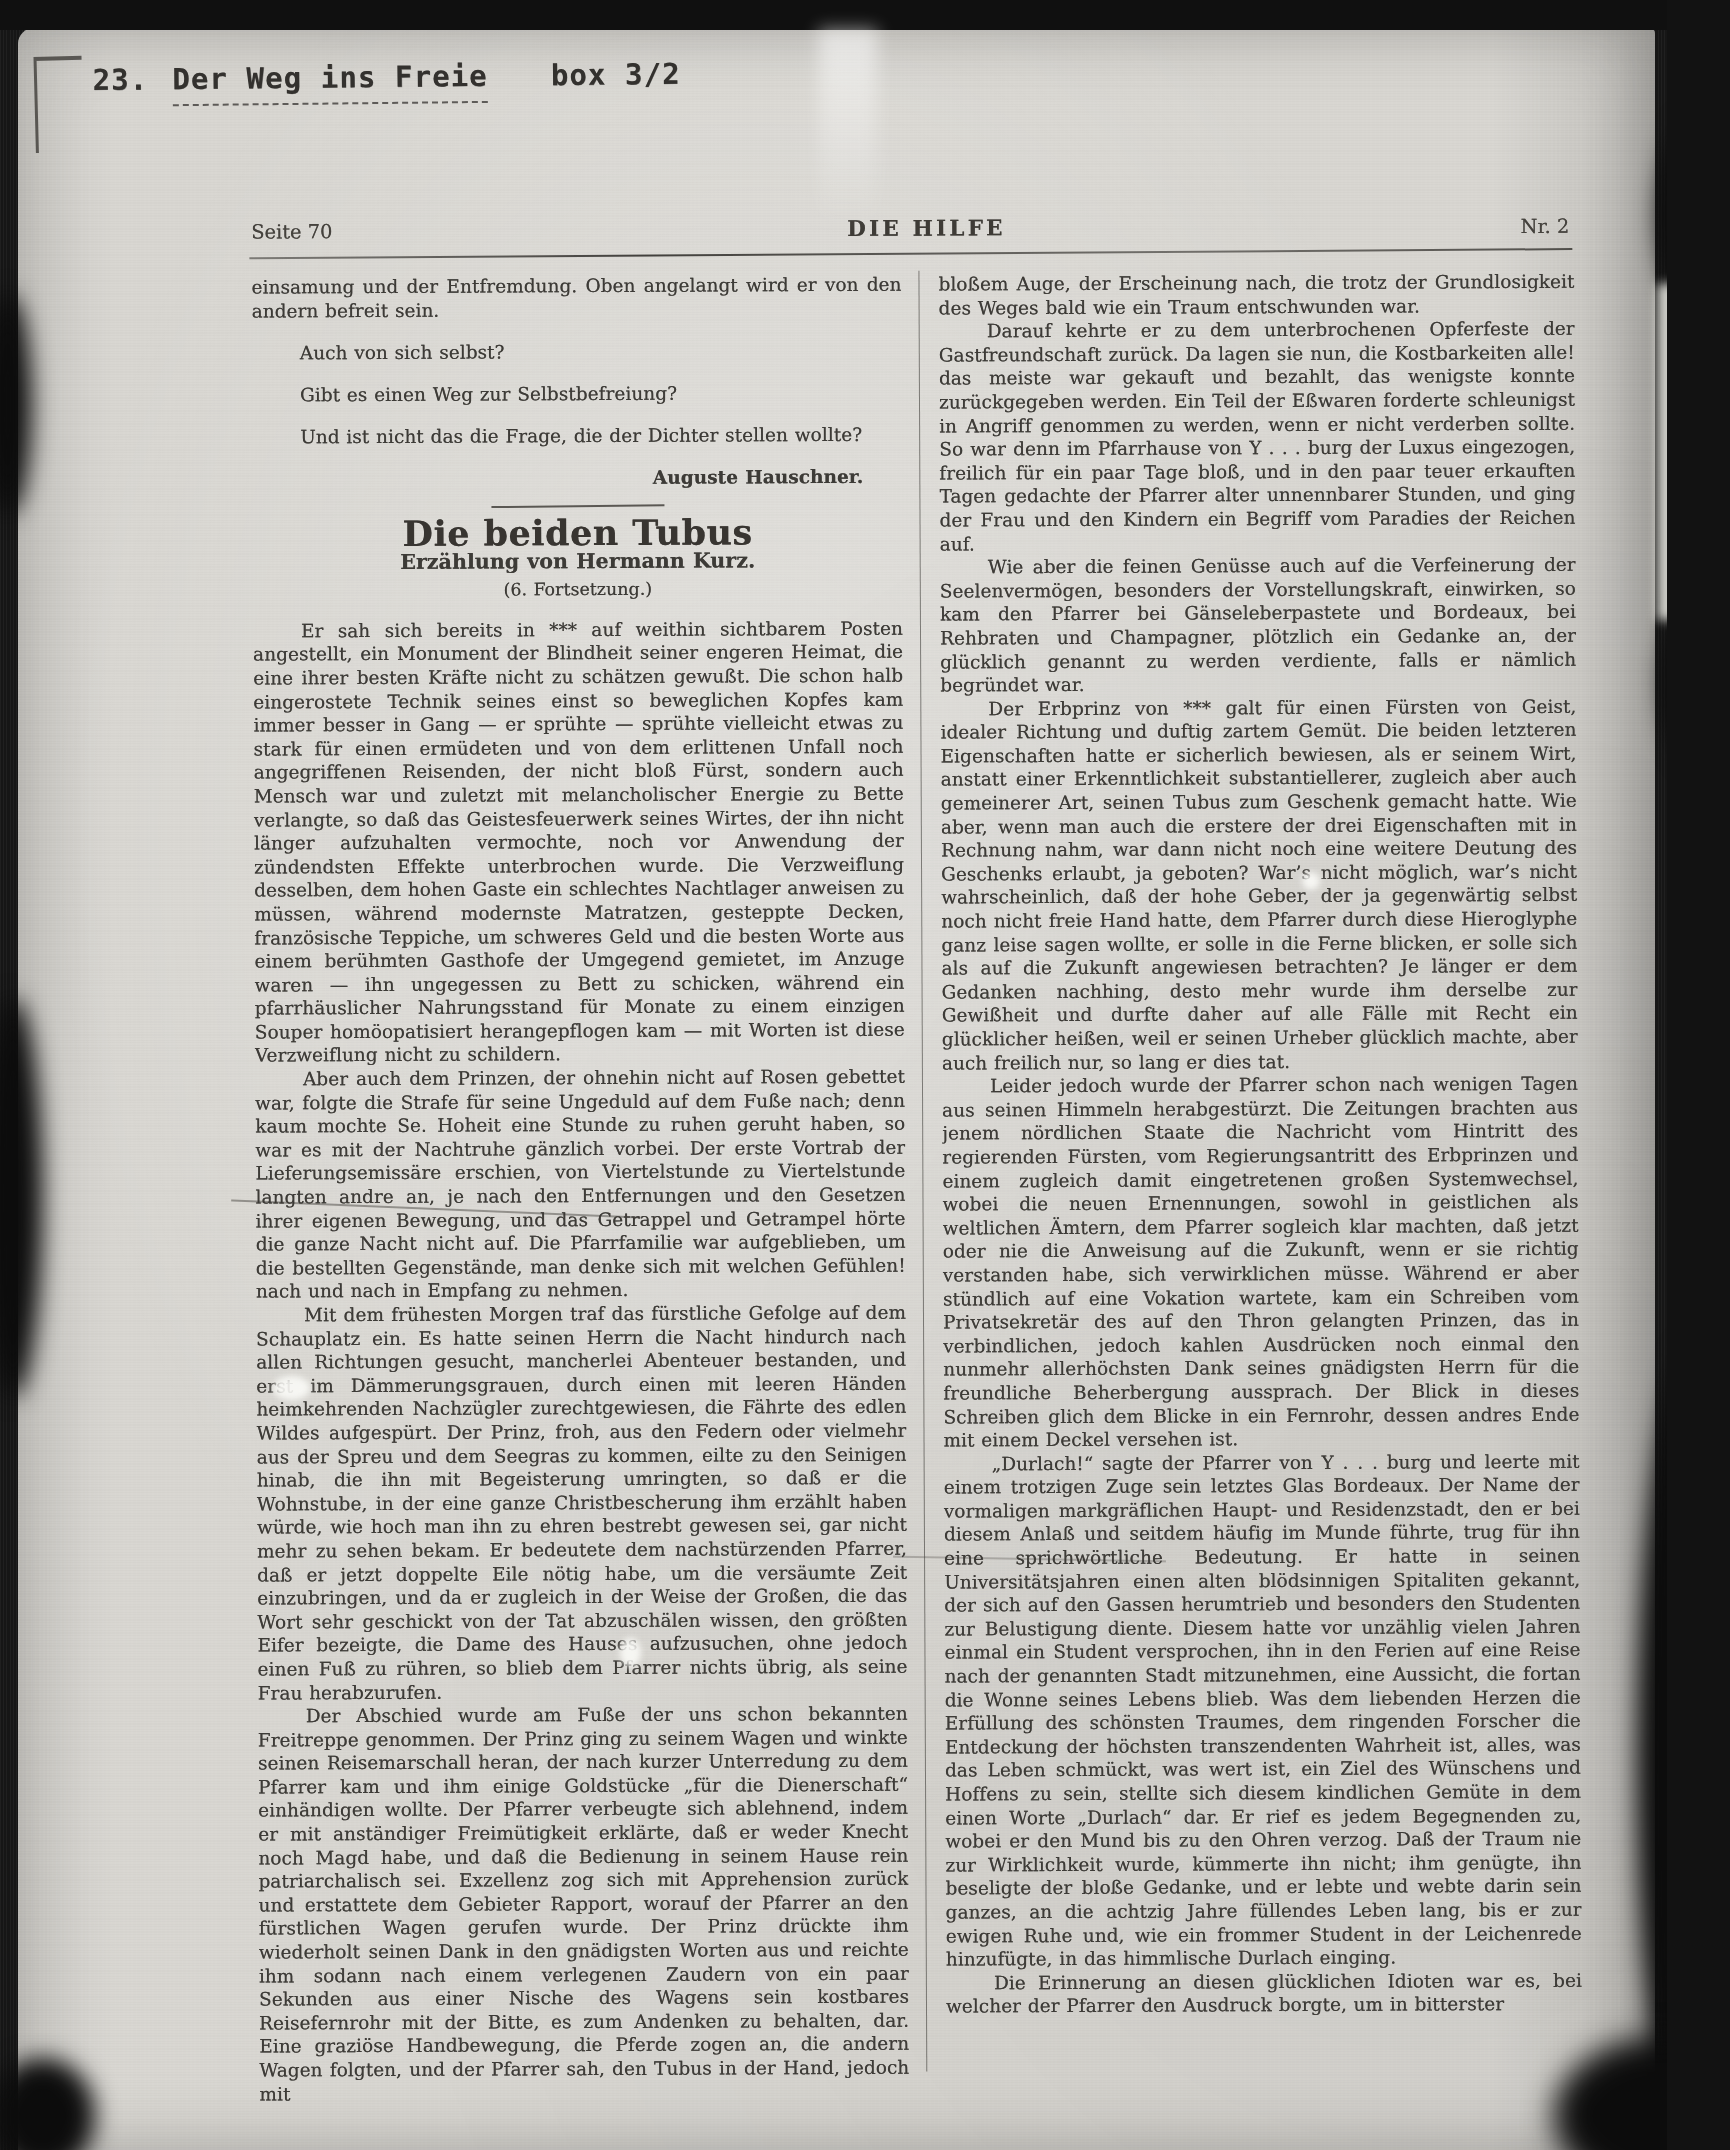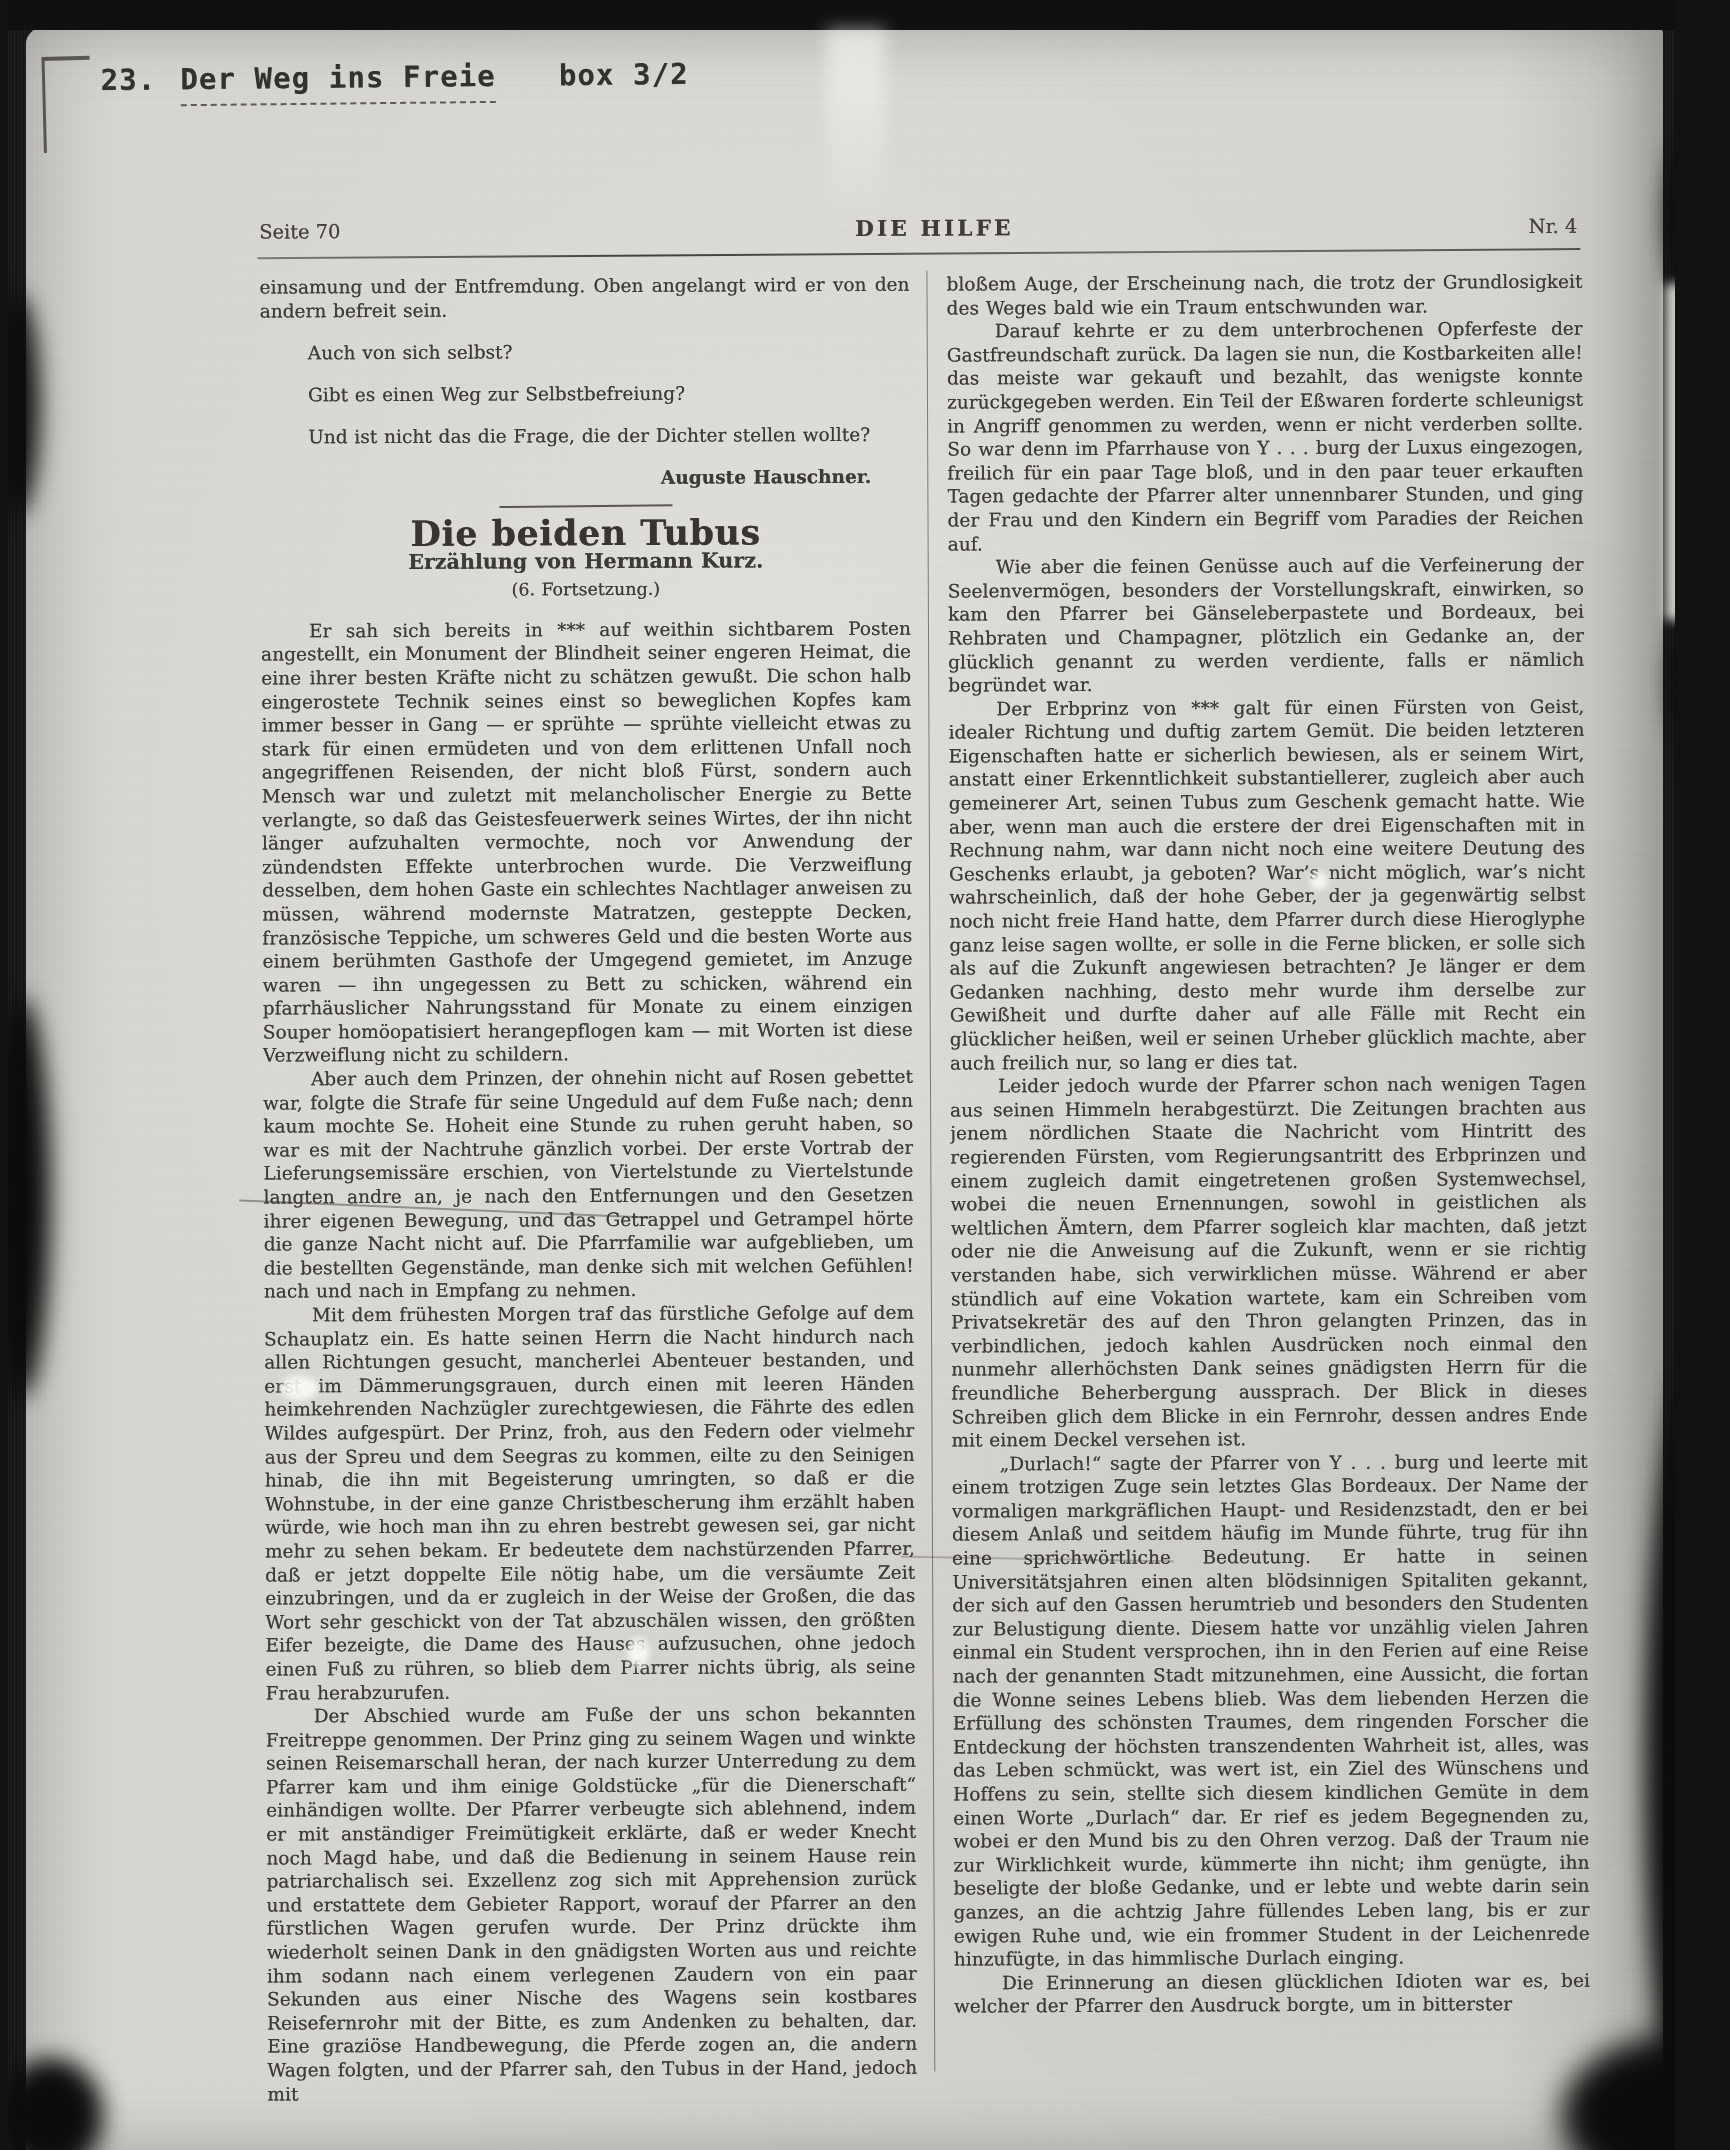--- a/index.html
+++ b/index.html
@@ -1,19 +1,19 @@
 <!DOCTYPE html>
 <html lang="de" style="font-size:8.4px"><head>
 <meta charset="utf-8">
 <style>
   html,body{margin:0;padding:0;background:#121212;}
   .photo{position:relative;width:1667px;height:2151px;overflow:hidden;
     background:#161616;
     background-image:repeating-linear-gradient(90deg, rgba(255,255,255,0.045) 0 1.1px, transparent 1.1px 3.2px);
-    font-family:"DejaVu Serif", serif;margin-left:8px;}
+    font-family:"DejaVu Serif", serif;}
   .paper{position:absolute;left:18px;top:28px;right:11.6px;bottom:0;
     background-color:#d8d6d1;
     background-image:
       radial-gradient(ellipse at 45% 38%, rgba(255,255,255,0.25) 0%, rgba(255,255,255,0) 55%),
       radial-gradient(ellipse at 85% 75%, rgba(0,0,0,0.05) 0%, rgba(0,0,0,0) 55%),
       repeating-linear-gradient(0deg, rgba(0,0,0,0.014) 0 1.1px, transparent 1.1px 2.6px),
       repeating-linear-gradient(90deg, rgba(255,255,255,0.03) 0 1.6px, transparent 1.6px 4.2px),
       linear-gradient(90deg, rgba(0,0,0,0.06) 0%, rgba(0,0,0,0) 6%, rgba(0,0,0,0) 90%, rgba(0,0,0,0.12) 100%);
     border-radius:15.8px 5.3px 0 0;
     box-shadow:inset 0 0 74px rgba(0,0,0,0.16), inset -26px 0 47px rgba(0,0,0,0.10);
@@ -95,21 +95,21 @@
 
       <div class="bracket"></div>
 
       <div class="annotation">
         <span class="num">23.</span><span class="ann-title">Der Weg ins Freie</span><span class="ann-box">box 3/2</span>
       </div>
 
       <div class="pageheader">
         <span>Seite 70</span>
         <span class="masthead">DIE HILFE</span>
-        <span>Nr. 4</span>
+        <span>Nr. 2</span>
       </div>
       <div class="rule"></div>
 
       <div class="coldivider"></div>
 
       <div class="col col-left">
         <p class="para flush">einsamung und der Entfremdung. Oben angelangt wird er von den andern befreit sein.</p>
         <div>
             <p class="q-line">Auch von sich selbst?</p>
             <p class="q-line">Gibt es einen Weg zur Selbstbefreiung?</p>

